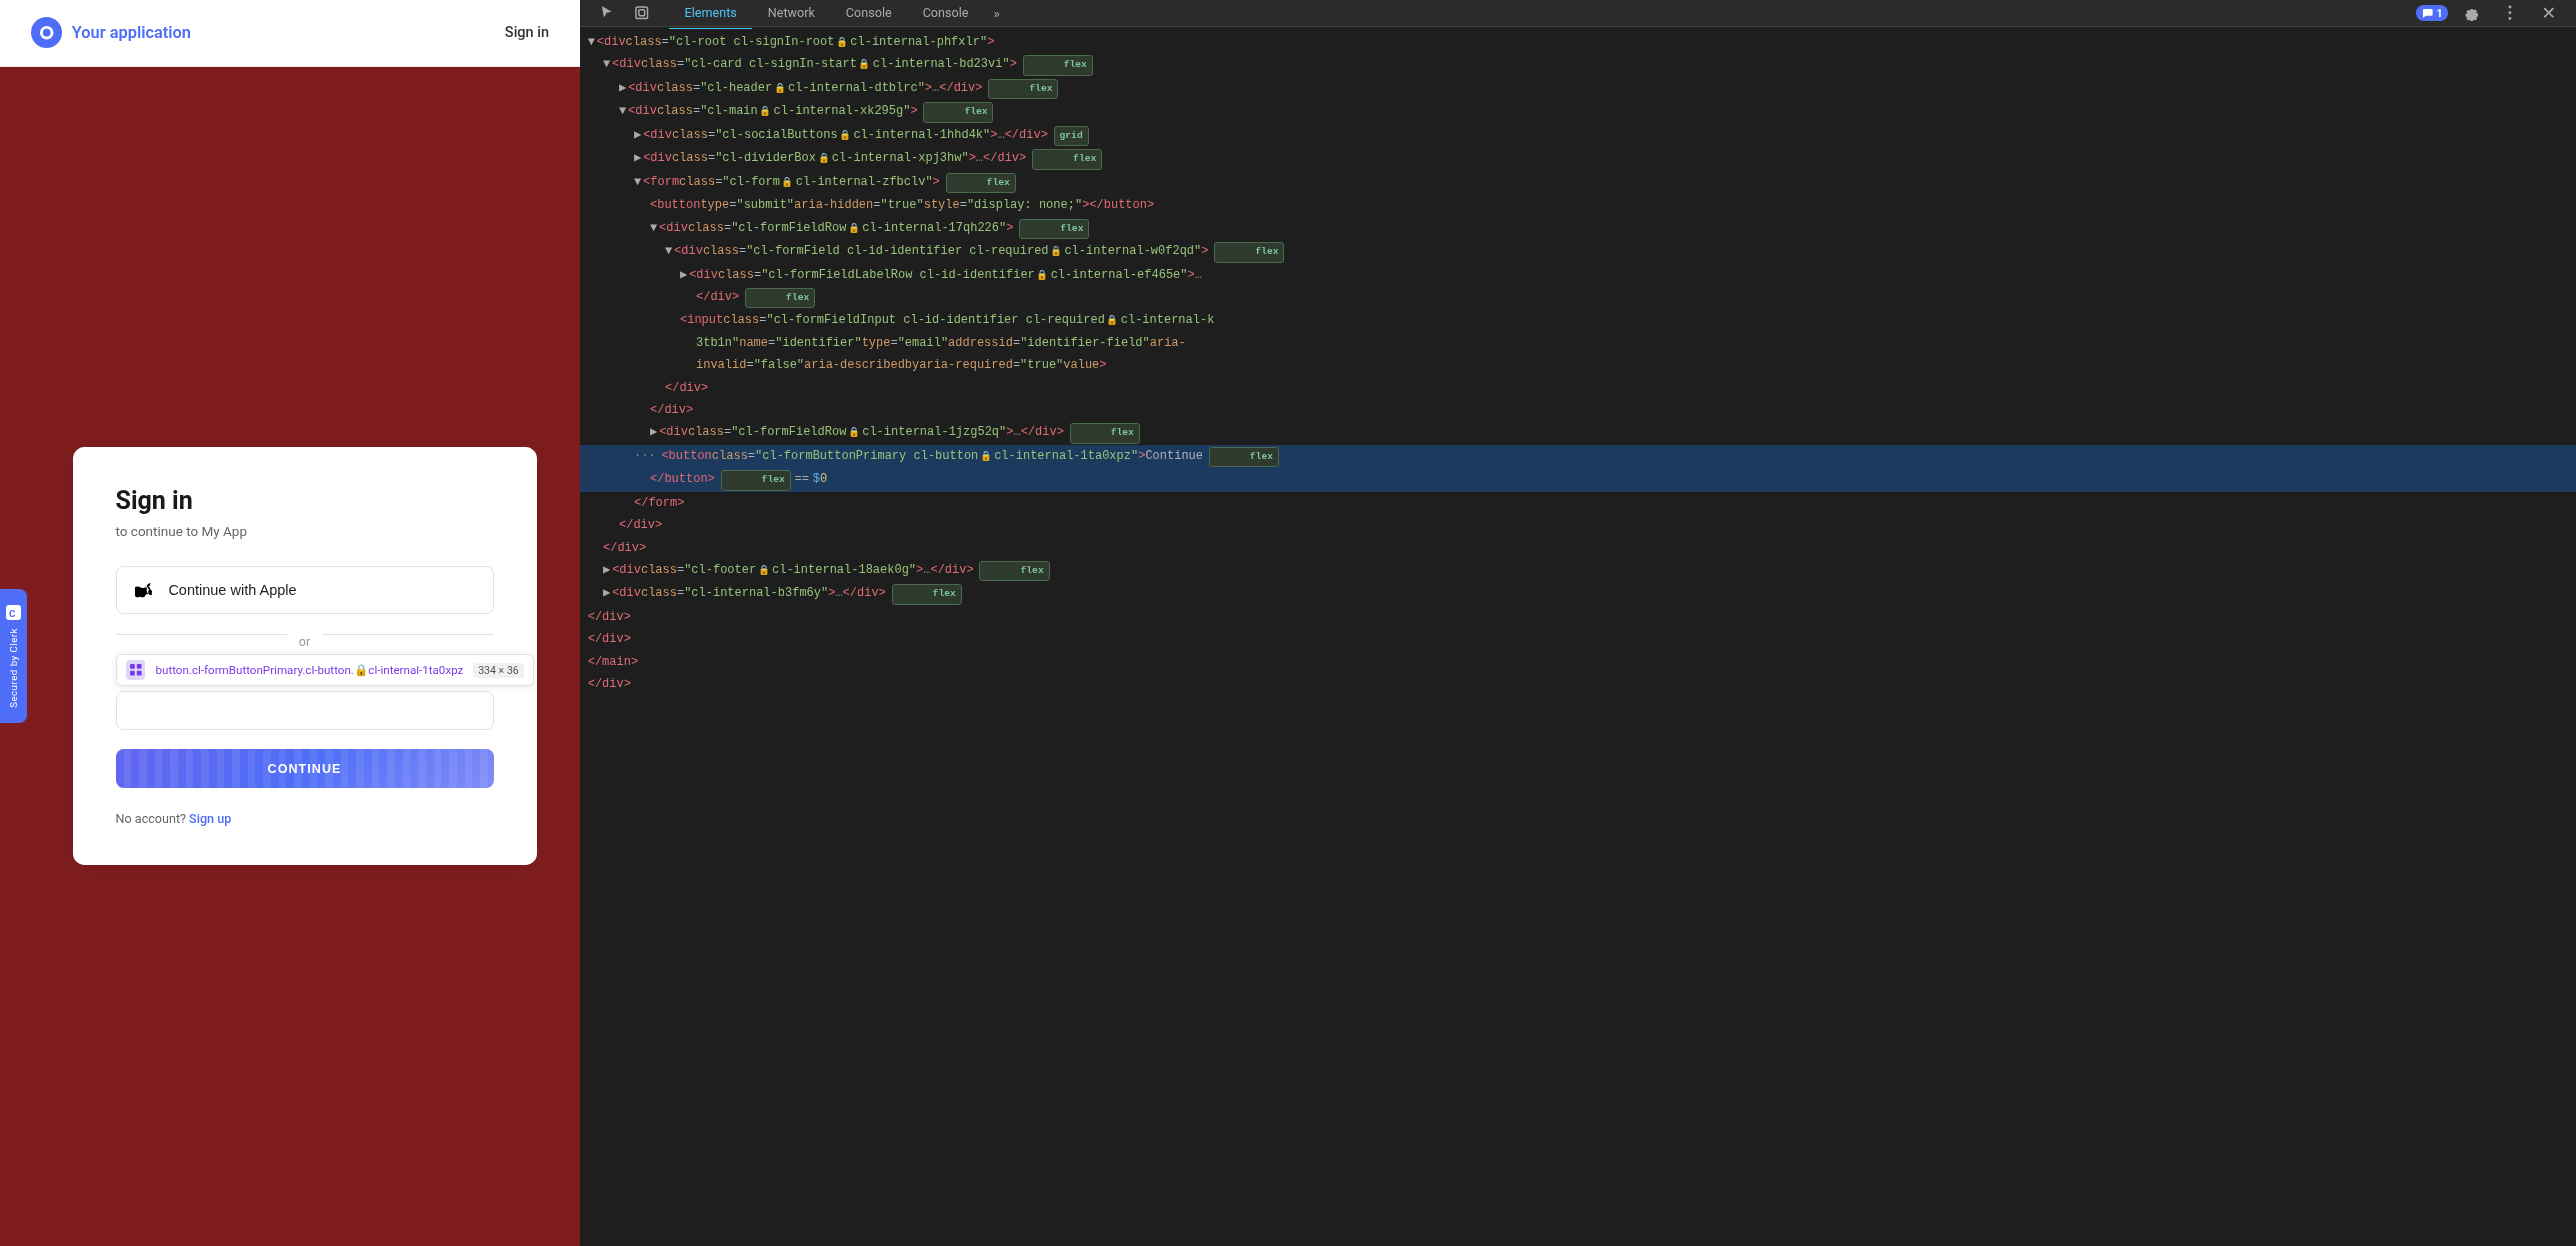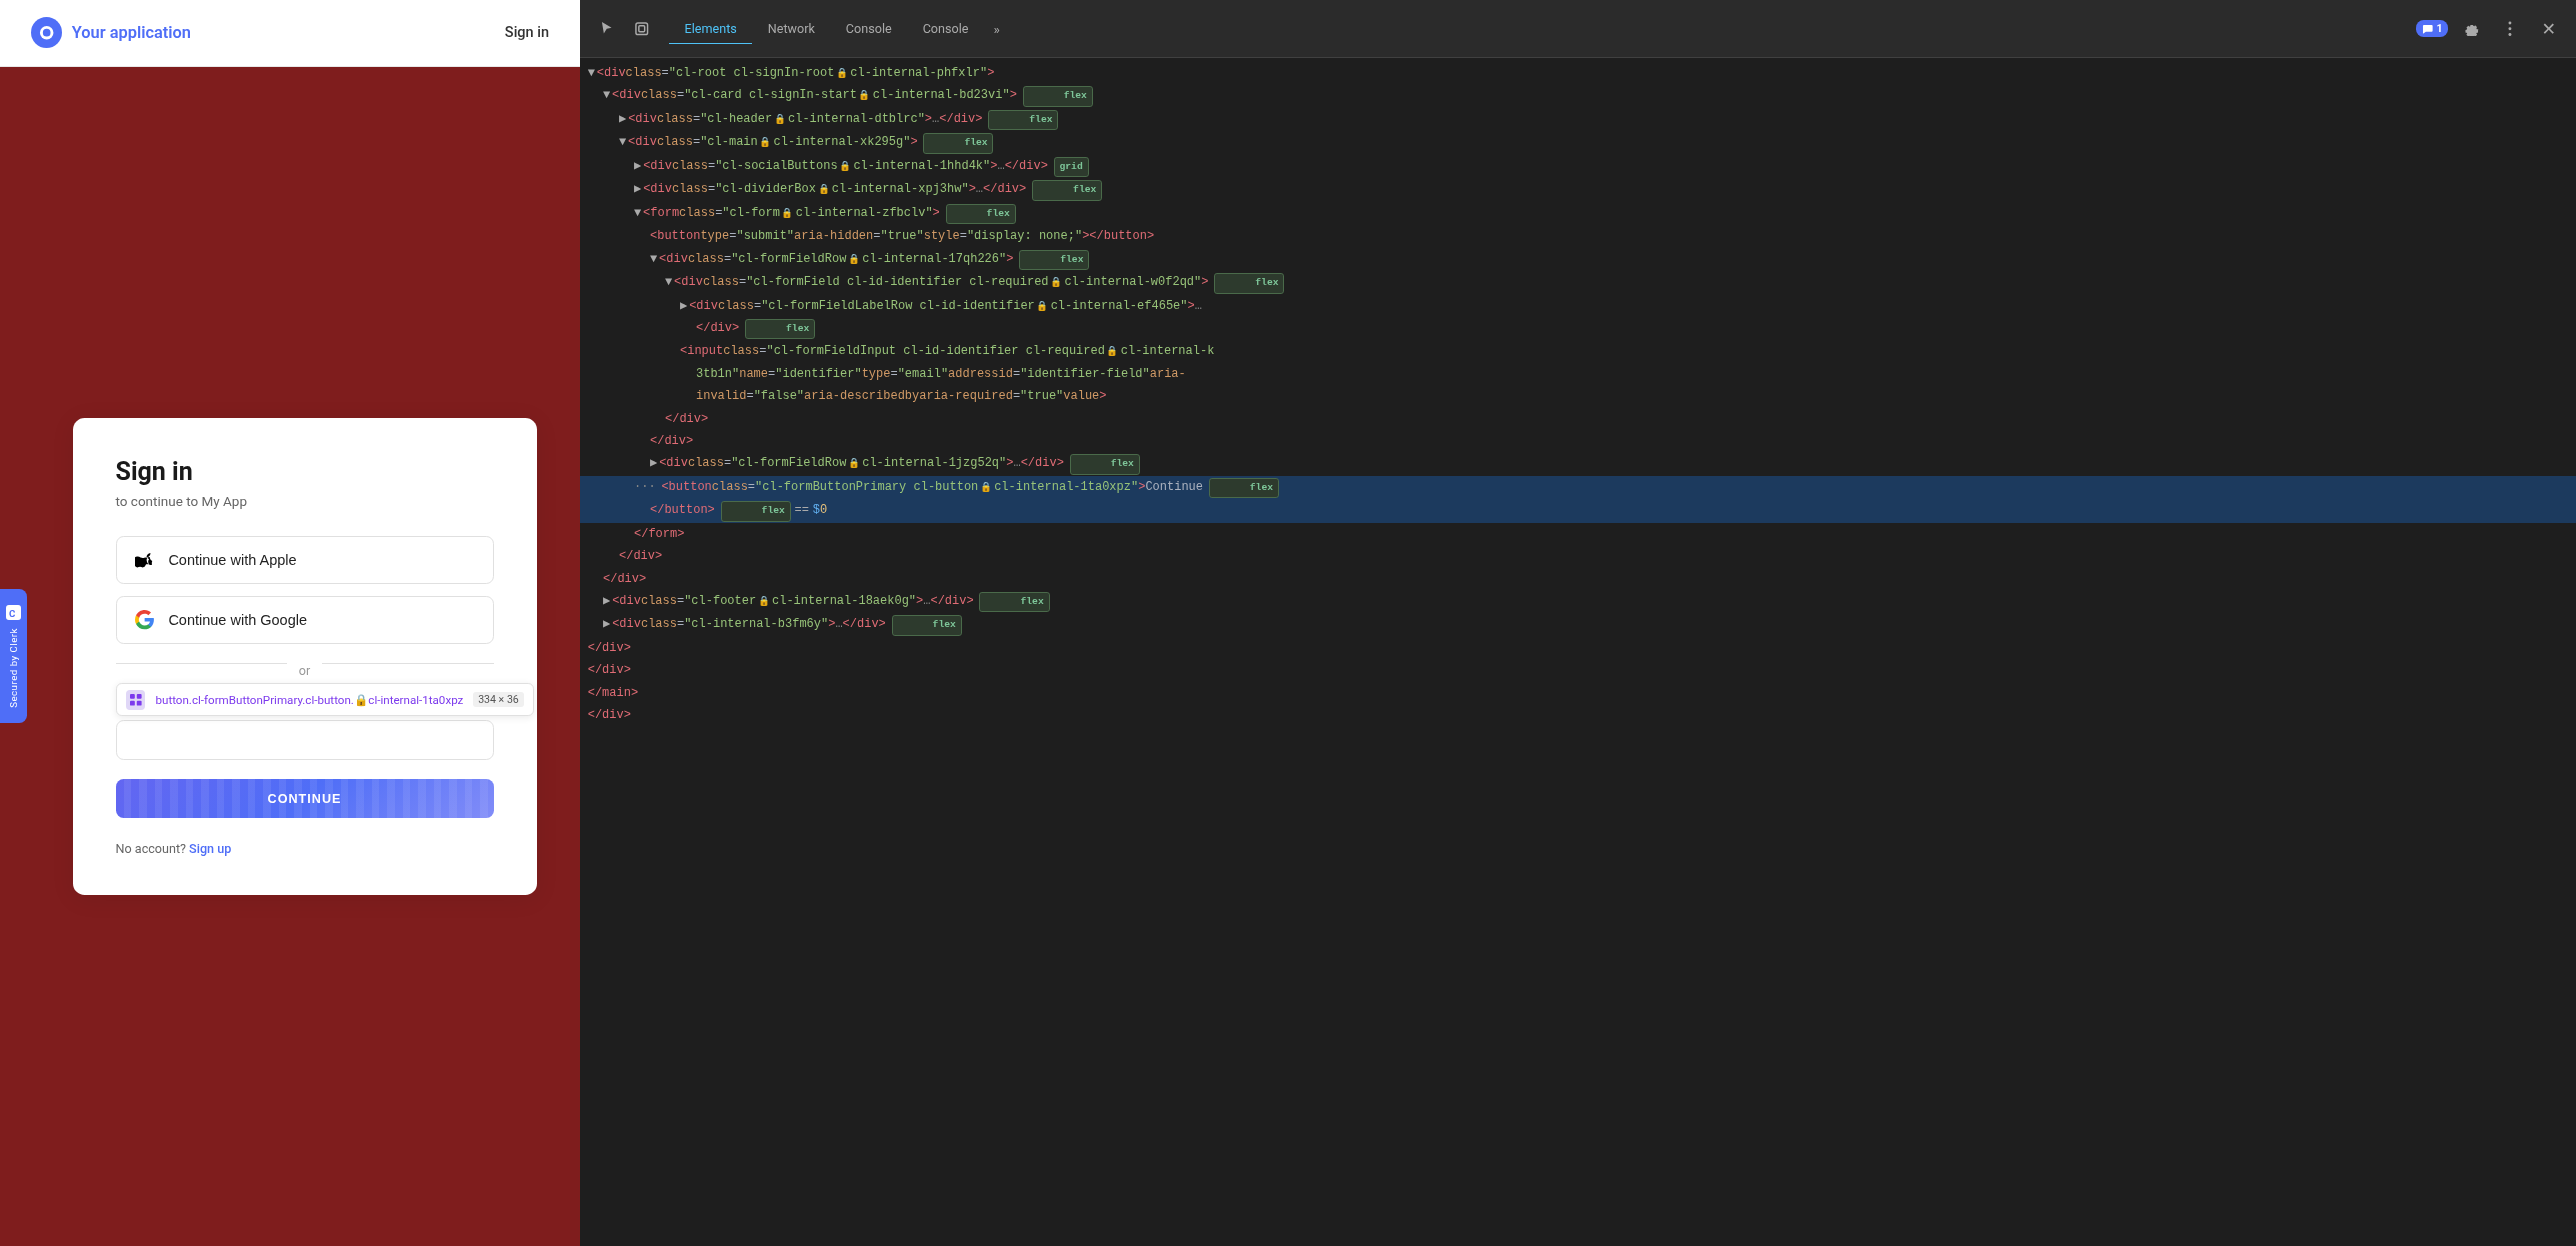--- a/index.html
+++ b/index.html
@@ -271,21 +271,21 @@
       overflow: hidden;
     }
 
     
     .devtools-toolbar {
       display: flex;
       align-items: center;
       background: #2b2b2b;
       border-bottom: 1px solid #404040;
       padding: 0 11.6px;
-      height: 58px;
+      height: 27px;
       gap: 3.9px;
     }
     .dt-icon-btn {
       width: 31px;
       height: 31px;
       display: flex;
       align-items: center;
       justify-content: center;
       border-radius: 3.9px;
       cursor: pointer;
@@ -418,31 +418,20 @@
       
       <button class="social-btn">
         <span class="social-icon">
           <svg width="19.3" height="19.3" viewBox="0 0 20 20" fill="black">
             <path d="M14.94 5.19A4.38 4.38 0 0 0 16 2a4.44 4.44 0 0 0-3 1.52 4.17 4.17 0 0 0-1 3.09 3.69 3.69 0 0 0 2.94-1.42zm2.52 7.44a4.51 4.51 0 0 1 .43-2.32 4.69 4.69 0 0 1-2.43-2.88c-.14-.5-.2-1.02-.18-1.54a3.28 3.28 0 0 0-2.75 1.57 3.63 3.63 0 0 0-.46 1.93c0 1.53.6 2.92 1.57 3.86.42.4.89.73 1.41.97a5.94 5.94 0 0 0 2.41.41zm-5.96 1.17c-.28.62-.6 1.2-1.02 1.72a4.03 4.03 0 0 1-1.34 1.17 2.58 2.58 0 0 1-1.22.31 3.1 3.1 0 0 1-1.29-.31l-.15-.06a3.3 3.3 0 0 0-1.27-.3 3.3 3.3 0 0 0-1.28.3l-.17.07a3.1 3.1 0 0 1-1.28.3 2.58 2.58 0 0 1-1.22-.31 4.03 4.03 0 0 1-1.34-1.17 8.39 8.39 0 0 1-1.56-4.96c0-1.02.2-1.98.62-2.8A4.47 4.47 0 0 1 5.72 6.7a3.3 3.3 0 0 1 1.27.3l.2.08c.38.15.76.23 1.16.23.39 0 .77-.07 1.13-.22l.22-.09a3.31 3.31 0 0 1 1.27-.3 4.47 4.47 0 0 1 3.64 1.86 3.73 3.73 0 0 0-.89 2.95 4.25 4.25 0 0 0 .78 2.29z"></path>
           </svg>
         </span>
         <span>Continue with Apple</span>
       </button>
 
-      <button class="social-btn">
-        <span class="social-icon">
-          <svg width="19.3" height="19.3" viewBox="0 0 20 20">
-            <path d="M19.6 10.23c0-.82-.07-1.42-.2-2.05H10v3.72h5.5c-.15.96-.74 2.31-2.04 3.22v2.45h3.16c1.89-1.73 2.98-4.3 2.98-7.34z" fill="#4285F4"></path>
-            <path d="M10 20c2.7 0 4.96-.89 6.62-2.43l-3.16-2.45c-.89.6-2.01 1.01-3.46 1.01-2.65 0-4.9-1.77-5.7-4.15H1.07v2.48A9.99 9.99 0 0 0 10 20z" fill="#34A853"></path>
-            <path d="M4.3 11.98A6.01 6.01 0 0 1 4 10c0-.69.12-1.36.3-1.98V5.54H1.07A9.99 9.99 0 0 0 0 10c0 1.61.39 3.13 1.07 4.46l3.23-2.48z" fill="#FBBC05"></path>
-            <path d="M10 3.96c1.47 0 2.78.5 3.81 1.5l2.79-2.79C14.96.99 12.7 0 10 0 6.09 0 2.71 2.25 1.07 5.54L4.3 8.02C5.1 5.63 7.35 3.96 10 3.96z" fill="#EA4335"></path>
-          </svg>
-        </span>
-        <span>Continue with Google</span>
-      </button>
 
       
       <div class="divider">
         <div class="divider-line"></div>
         <span class="divider-text">or</span>
         <div class="divider-line"></div>
       </div>
 
       
       <label class="form-label">Email address</label>

